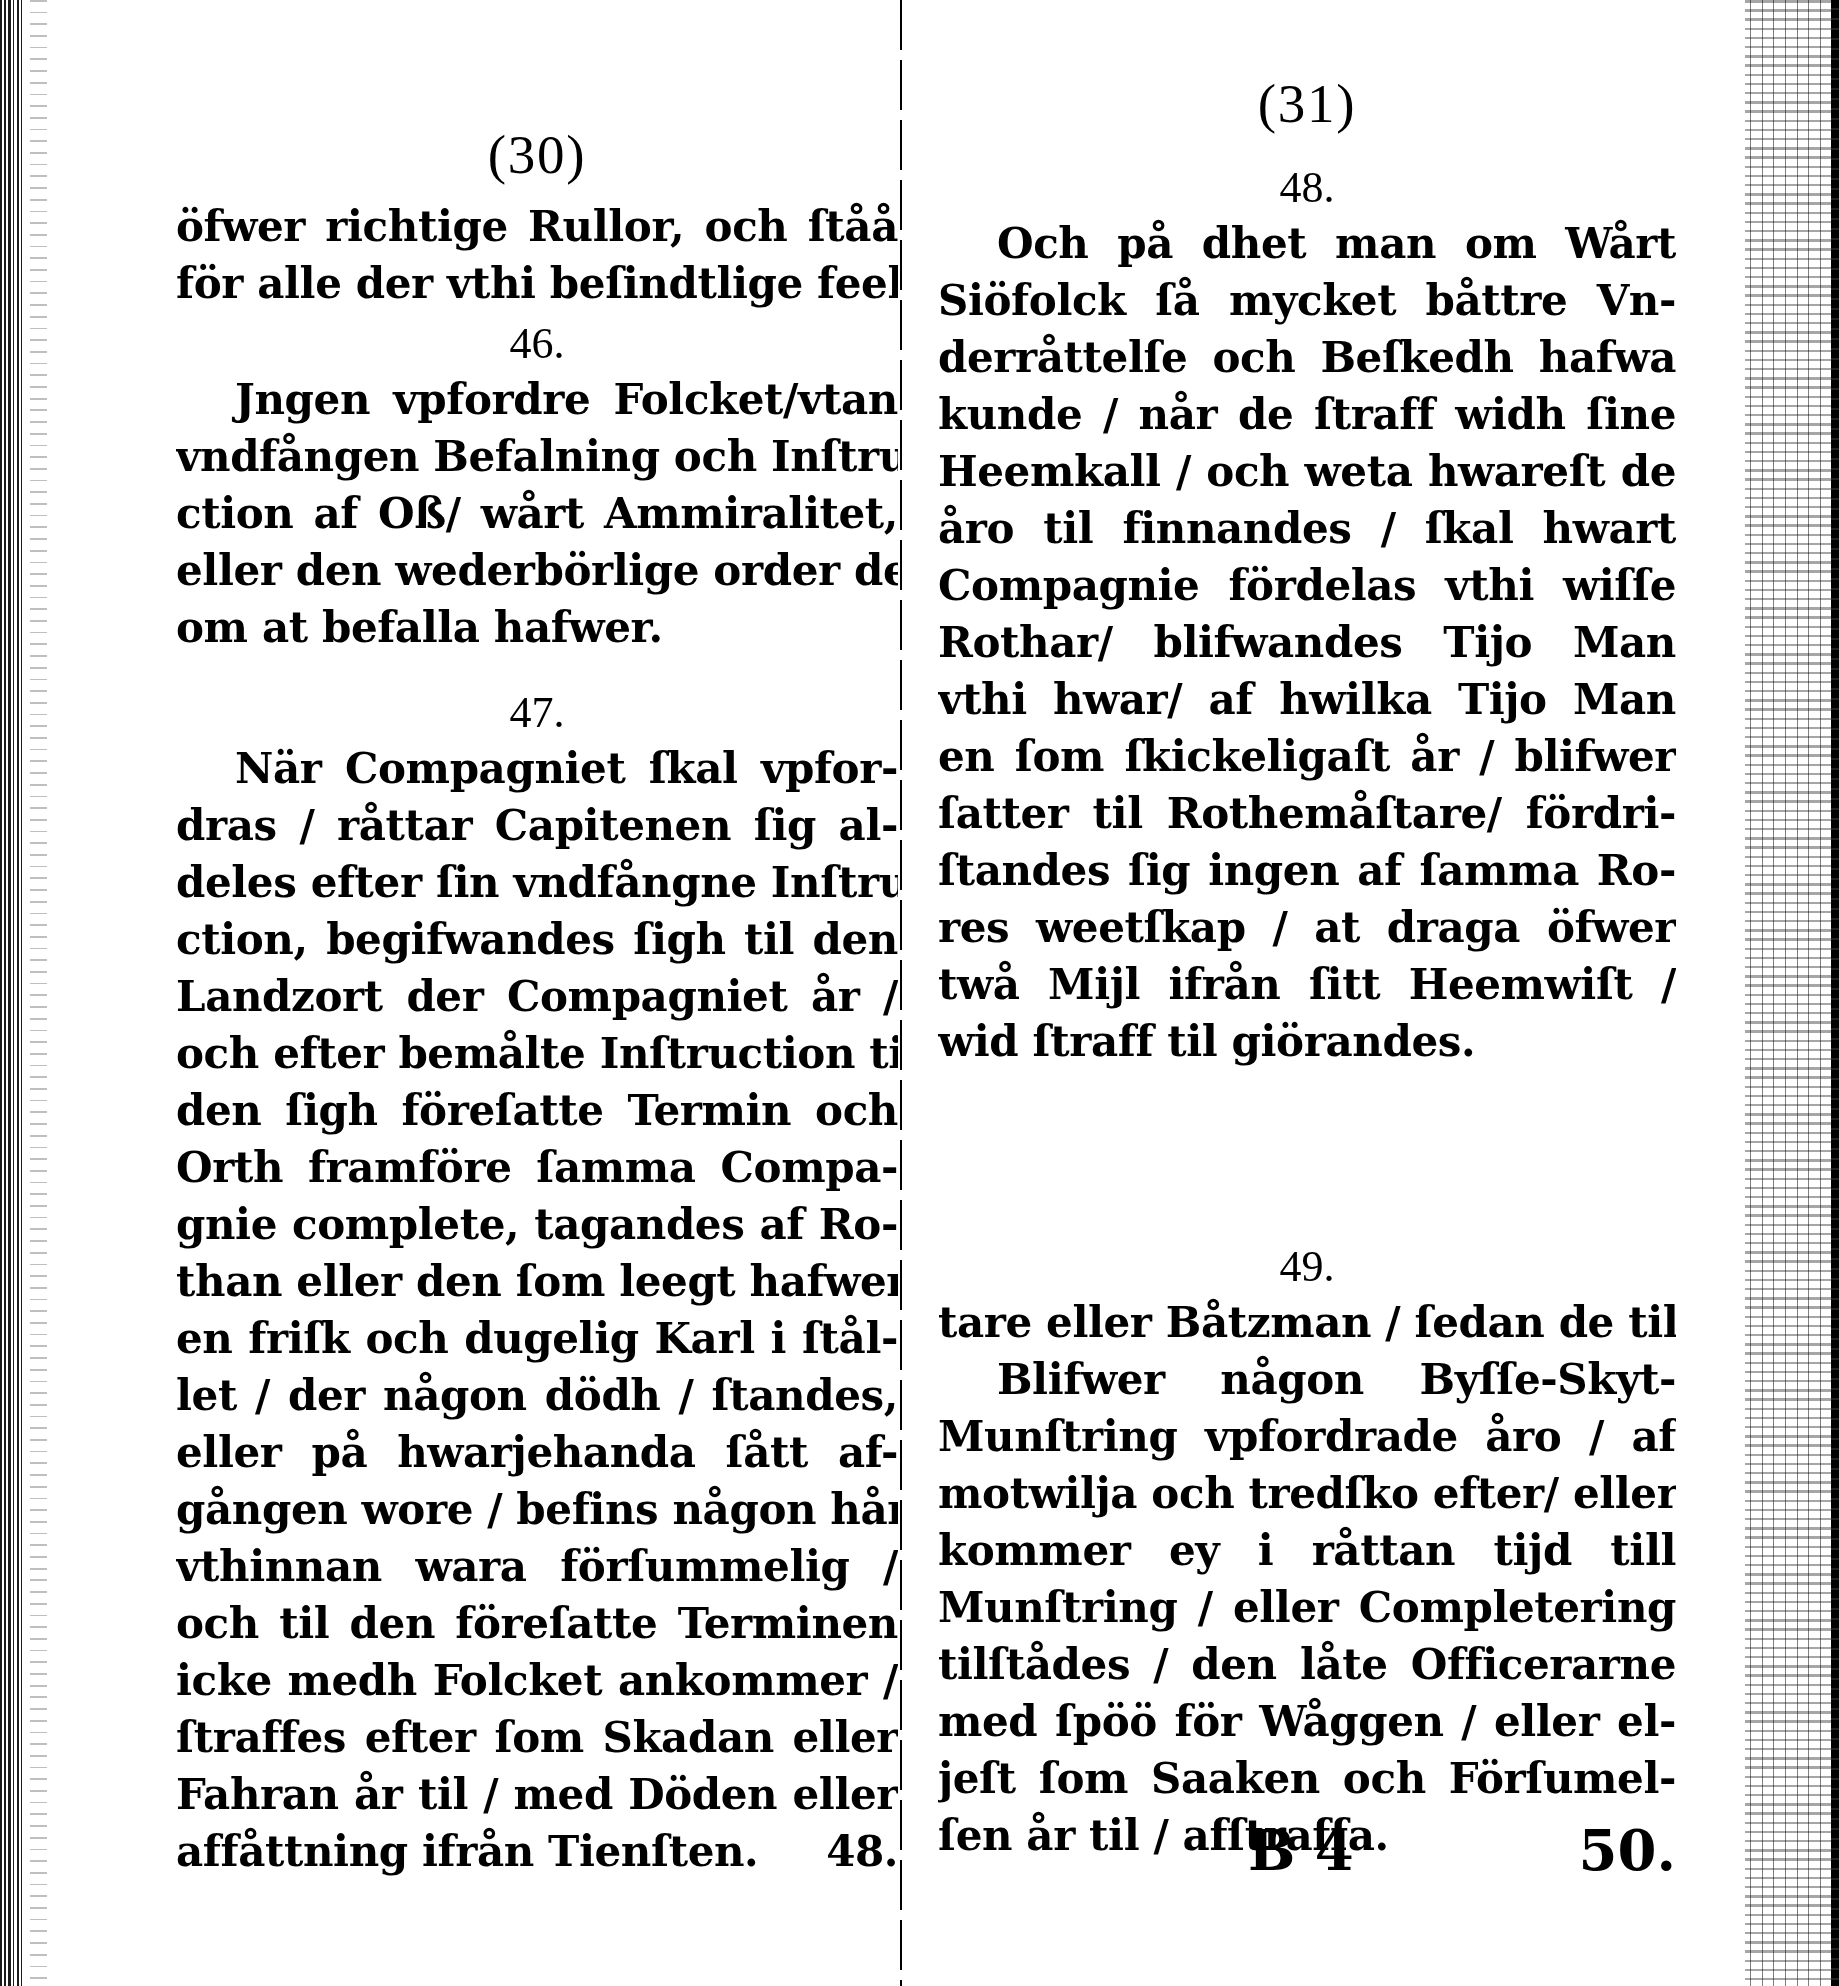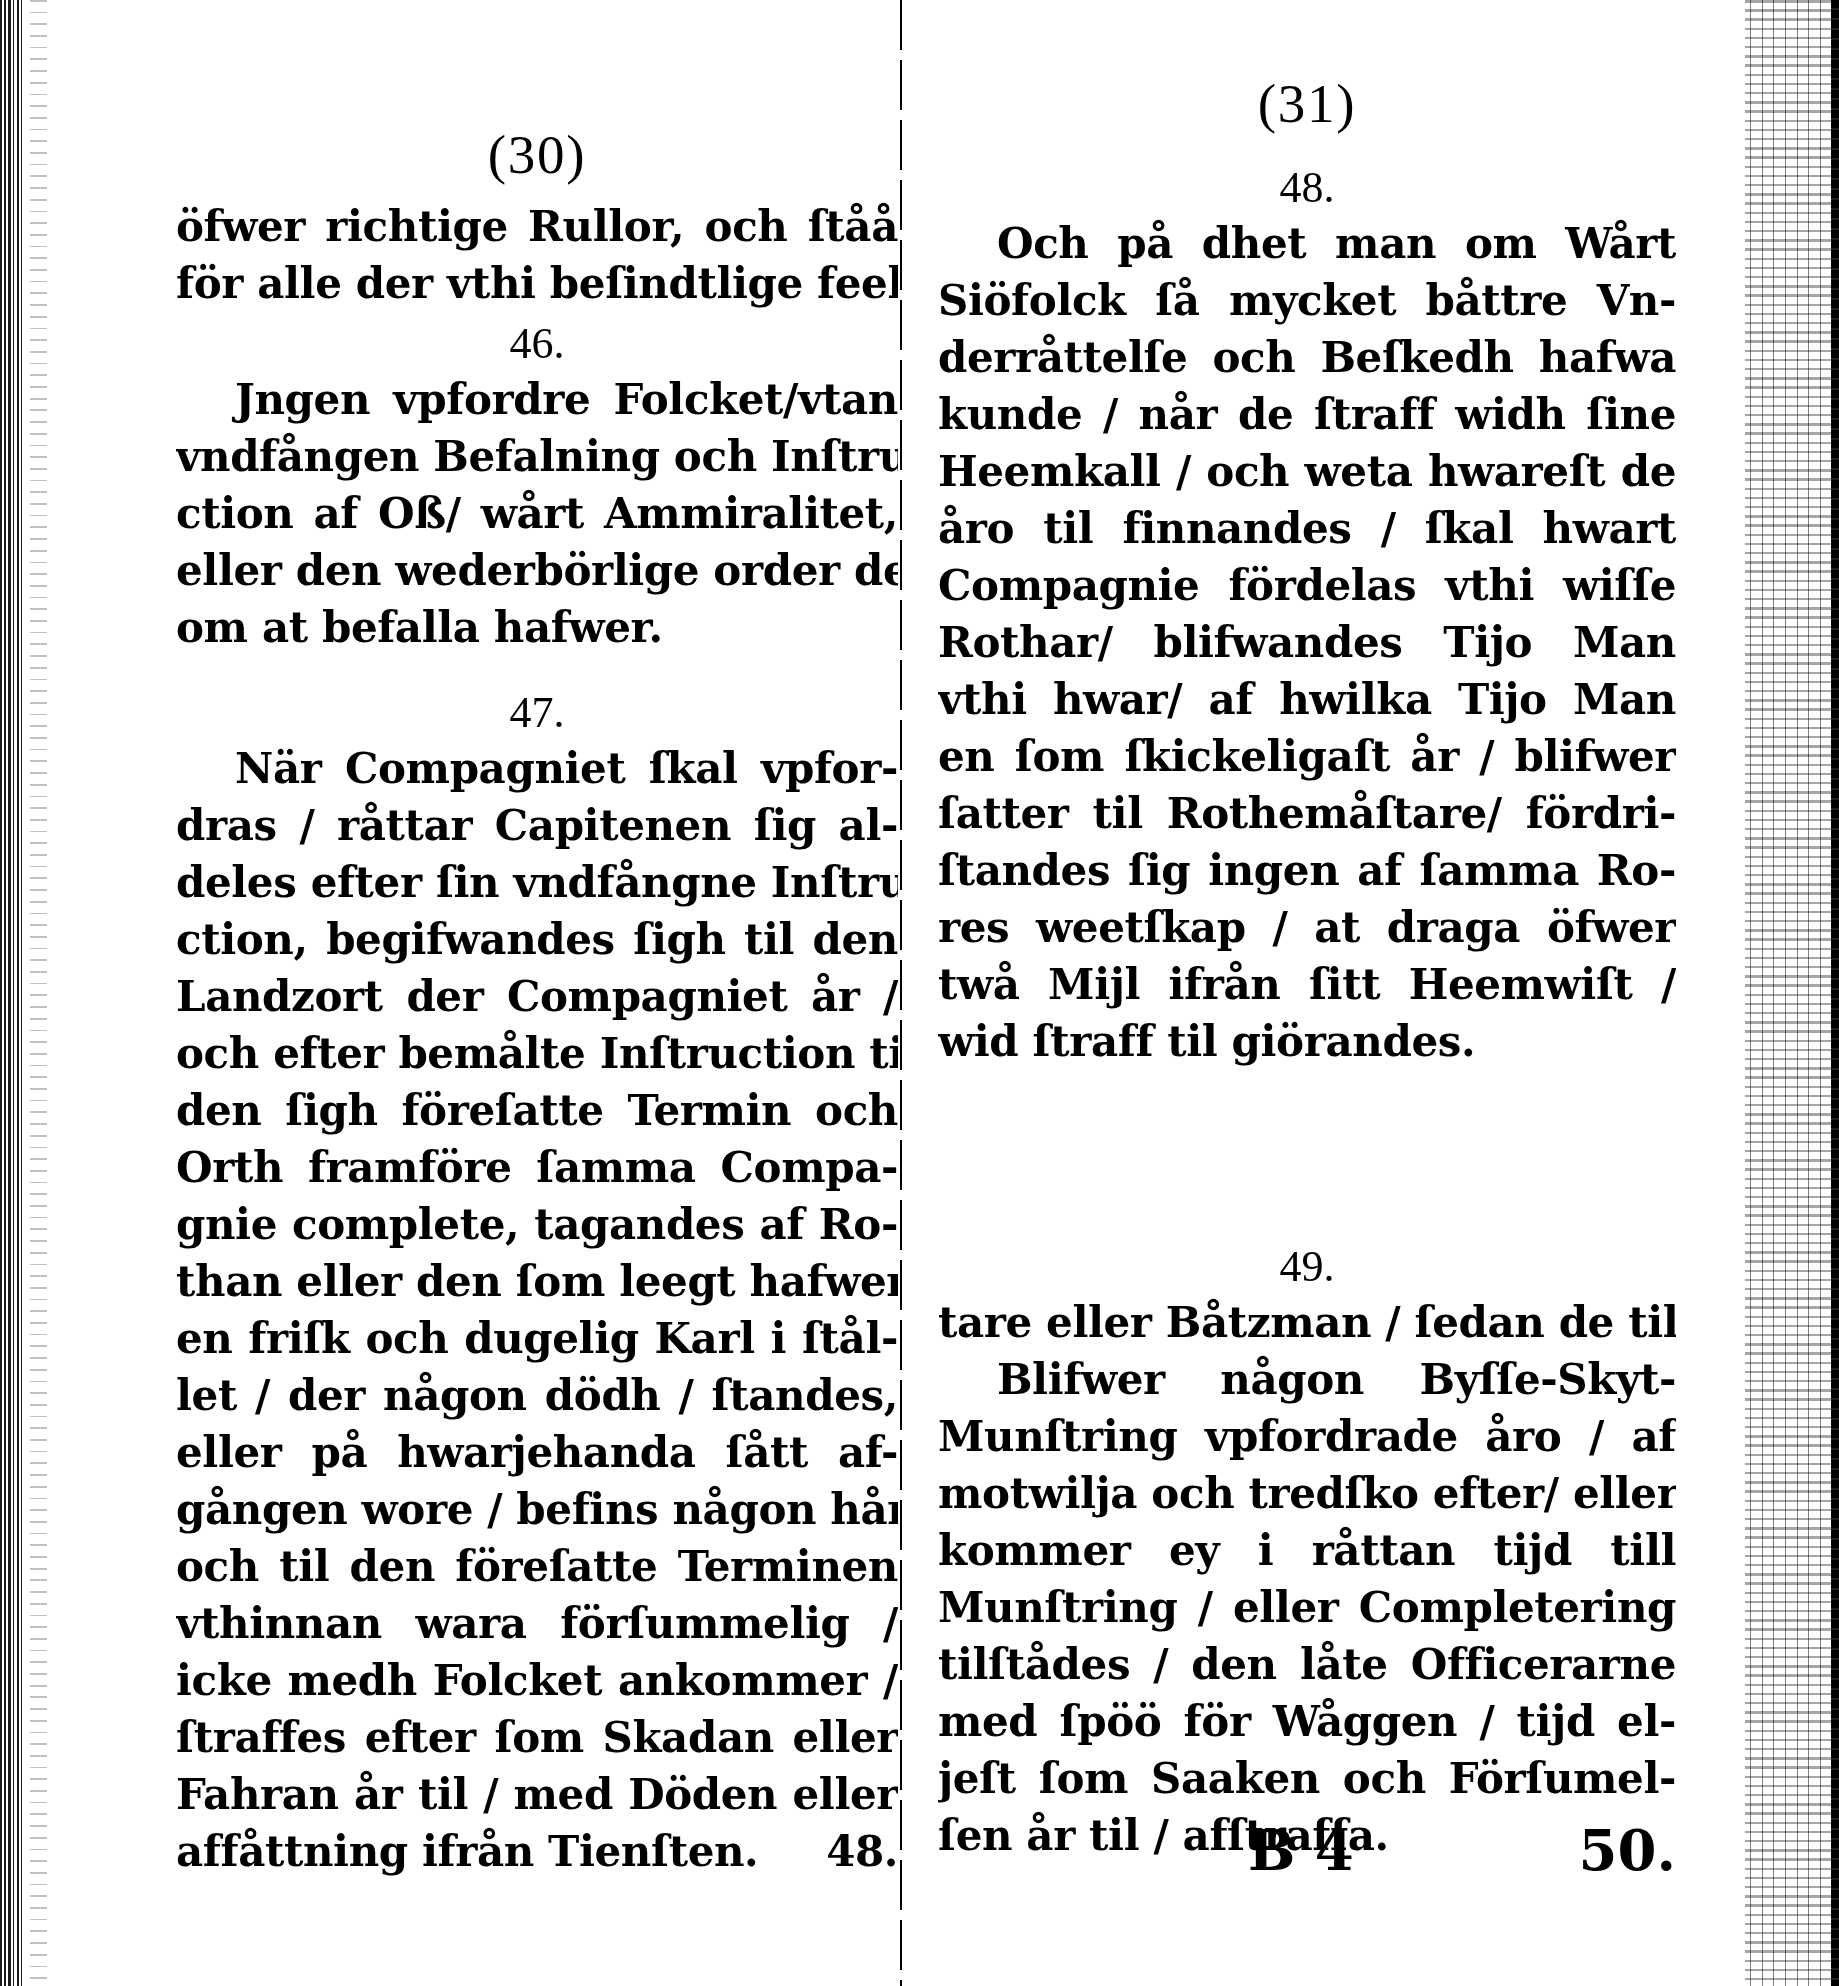--- a/index.html
+++ b/index.html
@@ -102,22 +102,22 @@
     <span class="line">Landzort der Compagniet år /</span>
     <span class="line">och efter bemålte Inſtruction til</span>
     <span class="line">den ſigh föreſatte Termin och</span>
     <span class="line">Orth framföre ſamma Compa-</span>
     <span class="line">gnie complete, tagandes af Ro-</span>
     <span class="line">than eller den ſom leegt hafwer</span>
     <span class="line">en friſk och dugelig Karl i ſtål-</span>
     <span class="line">let / der någon dödh / ſtandes,</span>
     <span class="line">eller på hwarjehanda ſått af-</span>
     <span class="line">gången wore / befins någon hår</span>
+    <span class="line">vthinnan wara förſummelig /</span>
     <span class="line">och til den föreſatte Terminen</span>
-    <span class="line">vthinnan wara förſummelig /</span>
     <span class="line">icke medh Folcket ankommer /</span>
     <span class="line">ſtraffes efter ſom Skadan eller</span>
     <span class="line">Fahran år til / med Döden eller</span>
     <div class="catchword-row">
       <span class="line last">affåttning ifrån Tienſten.</span>
       <span class="line">48.</span>
     </div>
   </div>
 </div>
 
@@ -145,21 +145,21 @@
 
   <div class="block" style="top:1240px;">
     <span class="section-num">49.</span>
     <span class="line">tare eller Båtzman / ſedan de til</span>
     <span class="line first">Blifwer någon Byſſe-Skyt-</span>
     <span class="line">Munſtring vpfordrade åro / af</span>
     <span class="line">motwilja och tredſko efter/ eller</span>
     <span class="line">kommer ey i råttan tijd till</span>
     <span class="line">Munſtring / eller Completering</span>
     <span class="line">tilſtådes / den låte Officerarne</span>
-    <span class="line">med ſpöö för Wåggen / tijd el-</span>
+    <span class="line">med ſpöö för Wåggen / eller el-</span>
     <span class="line">jeſt ſom Saaken och Förſumel-</span>
     <span class="line last">ſen år til / afſtraffa.</span>
   </div>
 
   <div class="footer-row" style="top:1817px;">
     <span class="signature">B 4</span>
     <span>50.</span>
   </div>
 </div>
 

